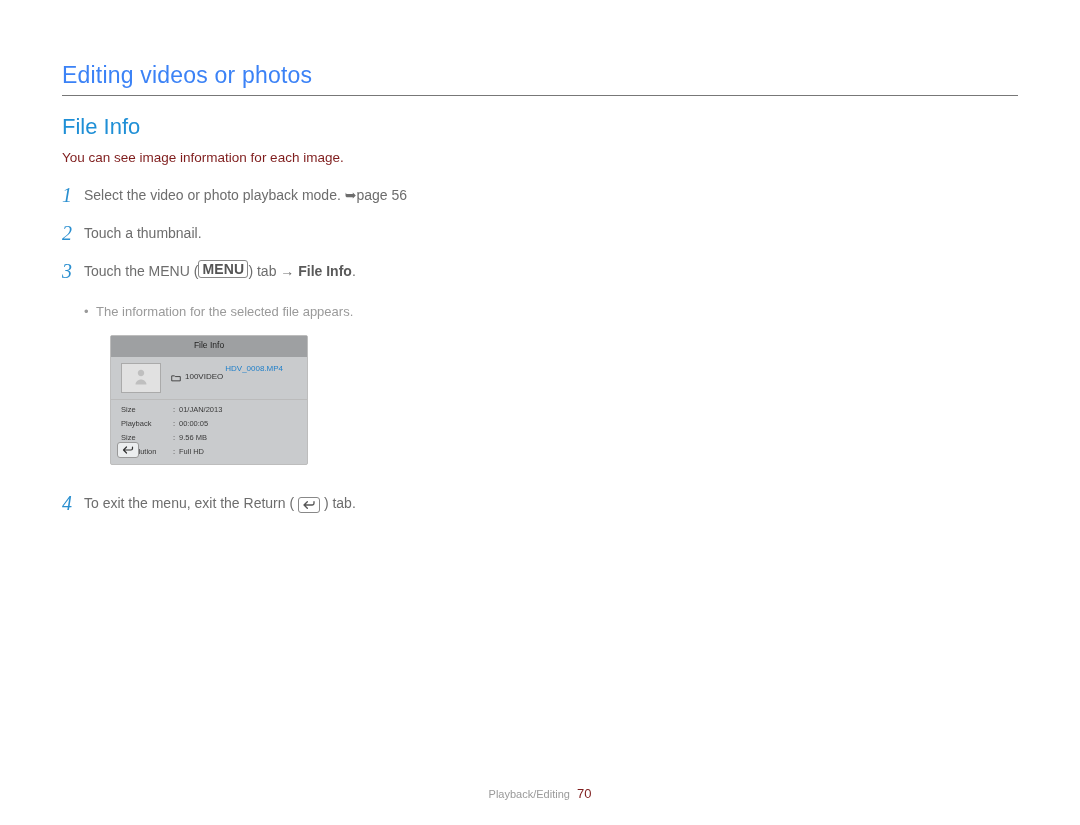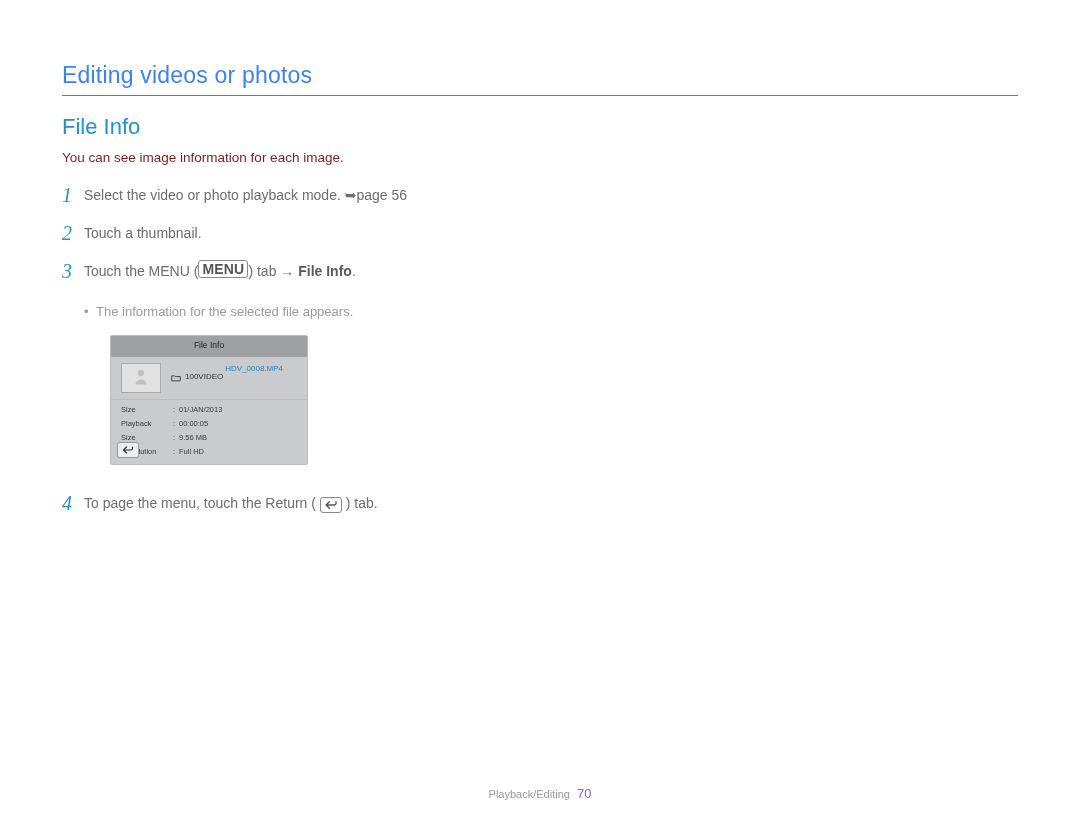--- a/index.html
+++ b/index.html
@@ -160,21 +160,21 @@
   
   .footer {
     position: absolute;
     bottom: 24px;
     left: 0;
     width: 1080px;
     text-align: center;
     font-size: 11px;
     color: #9a9a9a;
   }
-  .footer .pnum { font-size: 13px; color: #8b5cf6; margin-left: 4px; }
+  .footer .pnum { font-size: 13px; color: #7f1d1d; margin-left: 4px; }
 </style>
 </head>
 <body>
 
 <div class="page-title">Editing videos or photos</div>
 <hr class="hr">
 
 <div class="section-title">File Info</div>
 <div class="intro">You can see image information for each image.</div>
 
@@ -240,21 +240,21 @@
               </svg>
           </div>
         </div>
       </div>
     </div>
   </li>
 
   <li class="step">
     <span class="step-num">4</span>
     <div class="step-body">
-      <span>To page the menu, touch the Return (</span>
+      <span>To exit the menu, exit the Return (</span>
       <span class="return-btn">
         <svg viewBox="0 0 16 12">
             <path d="M6 2 L2 6 L6 10 M2 6 H12 A2 2 0 0 0 14 4 V2" fill="none" stroke="#555" stroke-width="1.6" stroke-linecap="round" stroke-linejoin="round"></path>
           </svg>
       </span>
       <span>) tab.</span>
     </div>
   </li>
 
 </ol>

